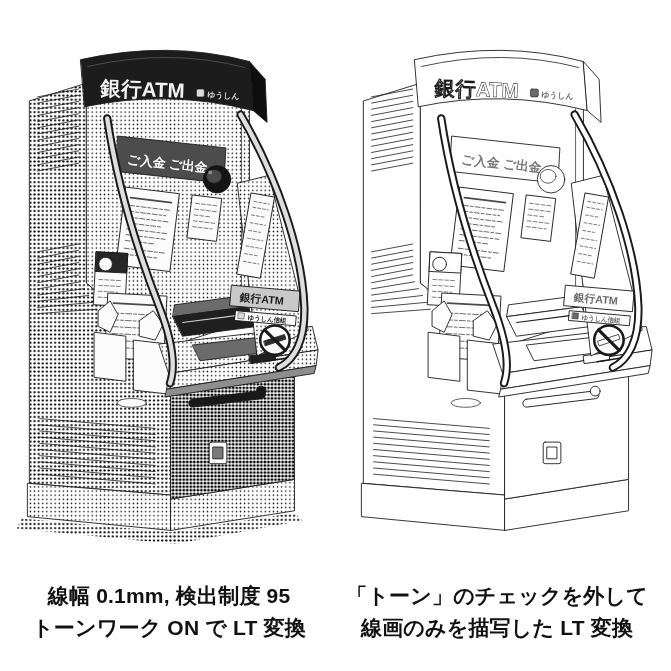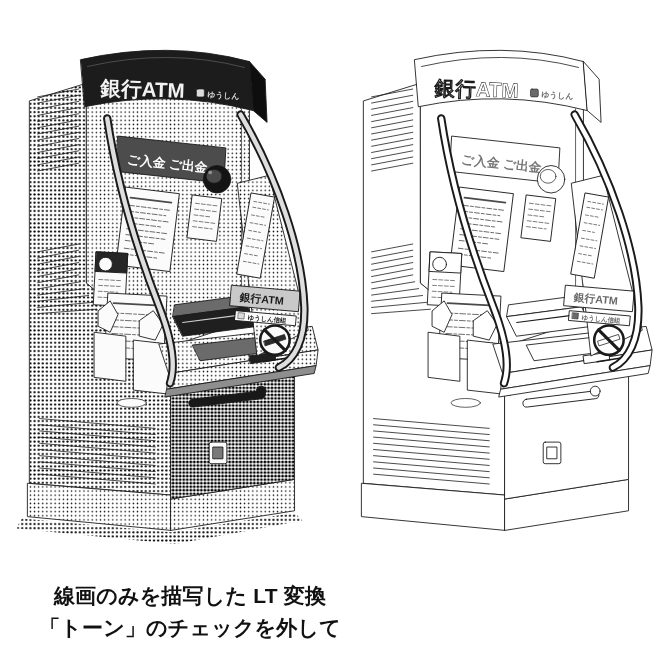--- a/index.html
+++ b/index.html
@@ -257,19 +257,23 @@
     <svg x="2" y="10" width="306" height="510" viewBox="0 0 312 520" class="atm--toned">
       <use href="#atm-art"></use>
     </svg>
     <svg x="336" y="10" width="306" height="510" viewBox="0 0 312 520" class="atm--line">
       <use href="#atm-art"></use>
     </svg>
   </svg>
   </div>
 
   <div class="captions">
+    <div class="cap">
+      <div>線幅 0.1mm, 検出制度 95</div>
+      <div>トーンワーク ON で LT 変換</div>
+    </div>
     <div class="cap cap--right">
+      <div>「トーン」のチェックを外して</div>
       <div>線画のみを描写した LT 変換</div>
-      <div>「トーン」のチェックを外して</div>
     </div>
   </div>
 
 </div>
 
 </body></html>

